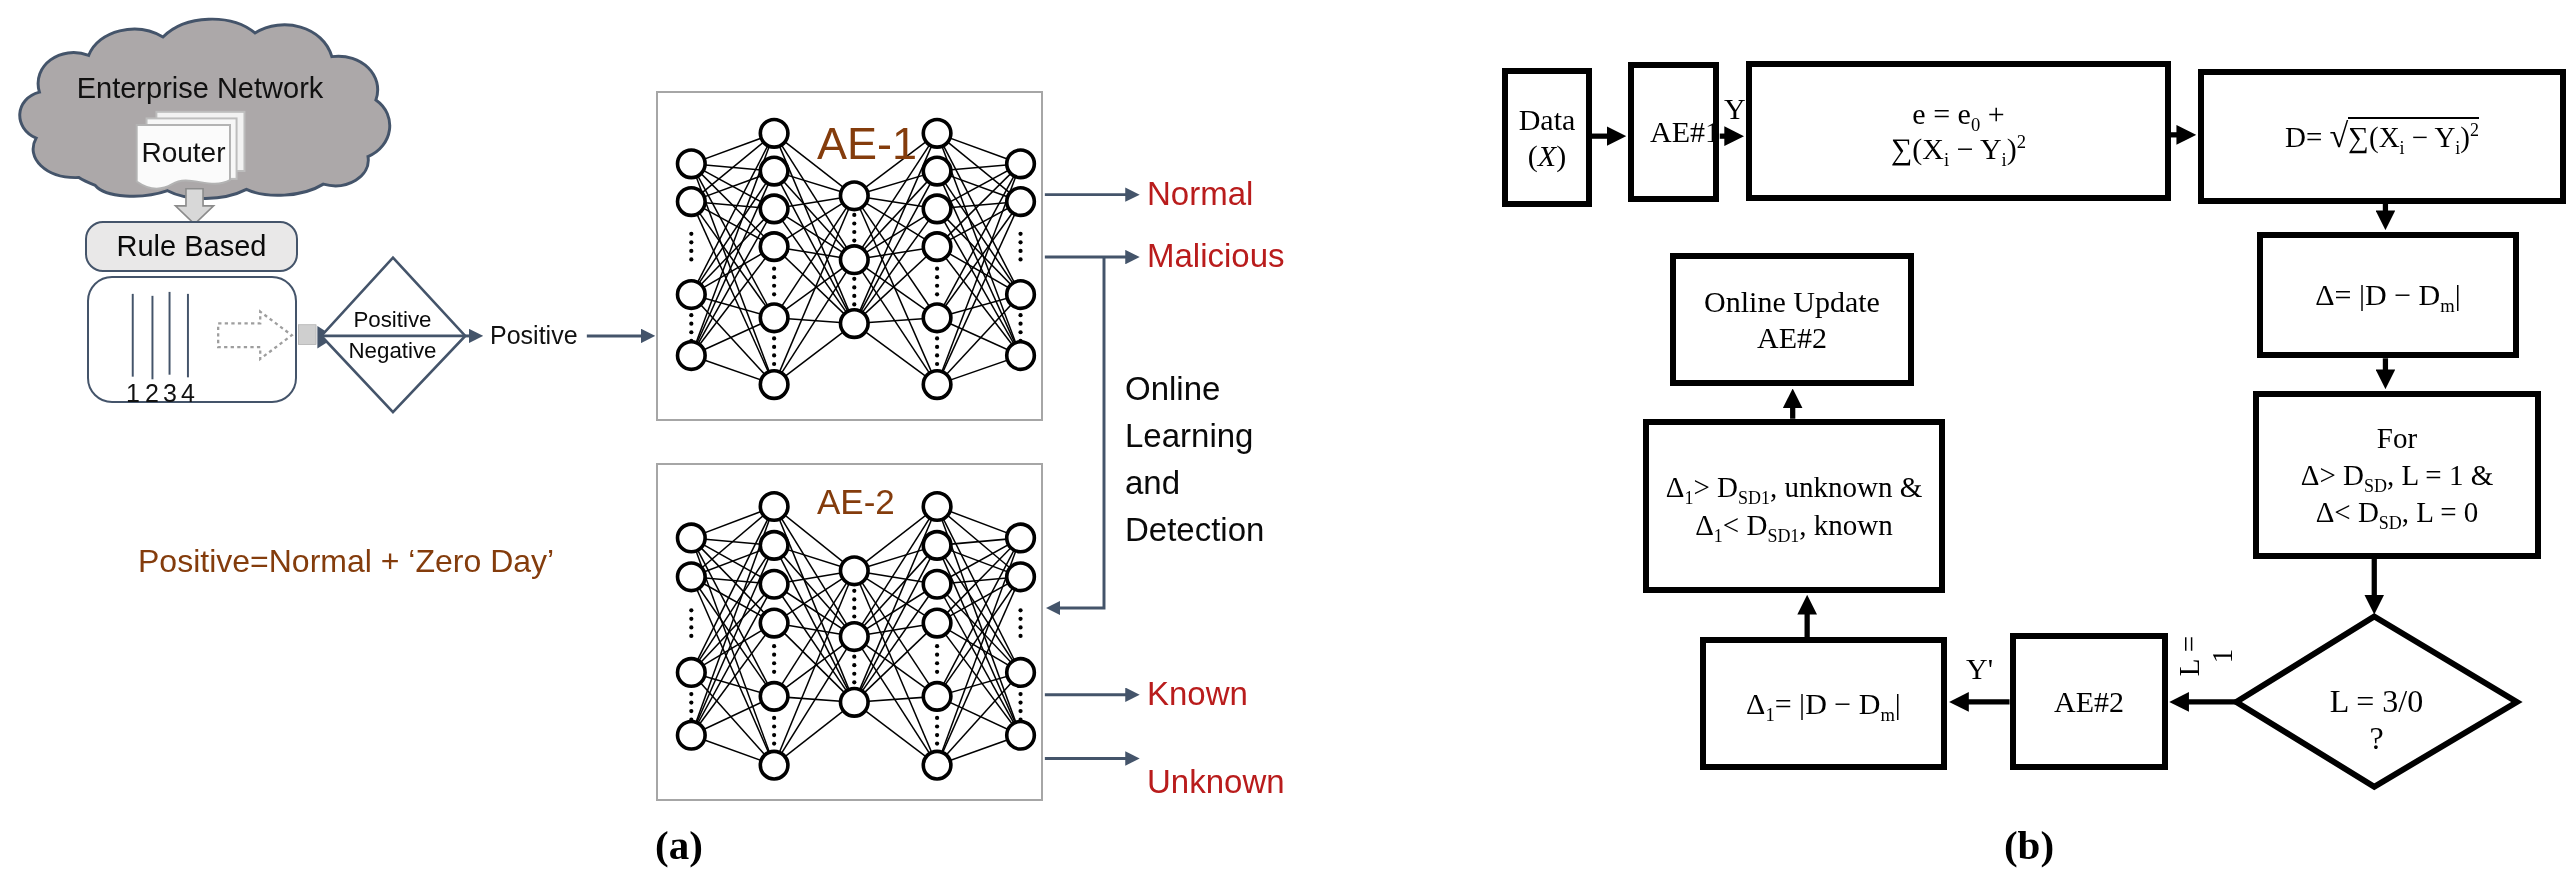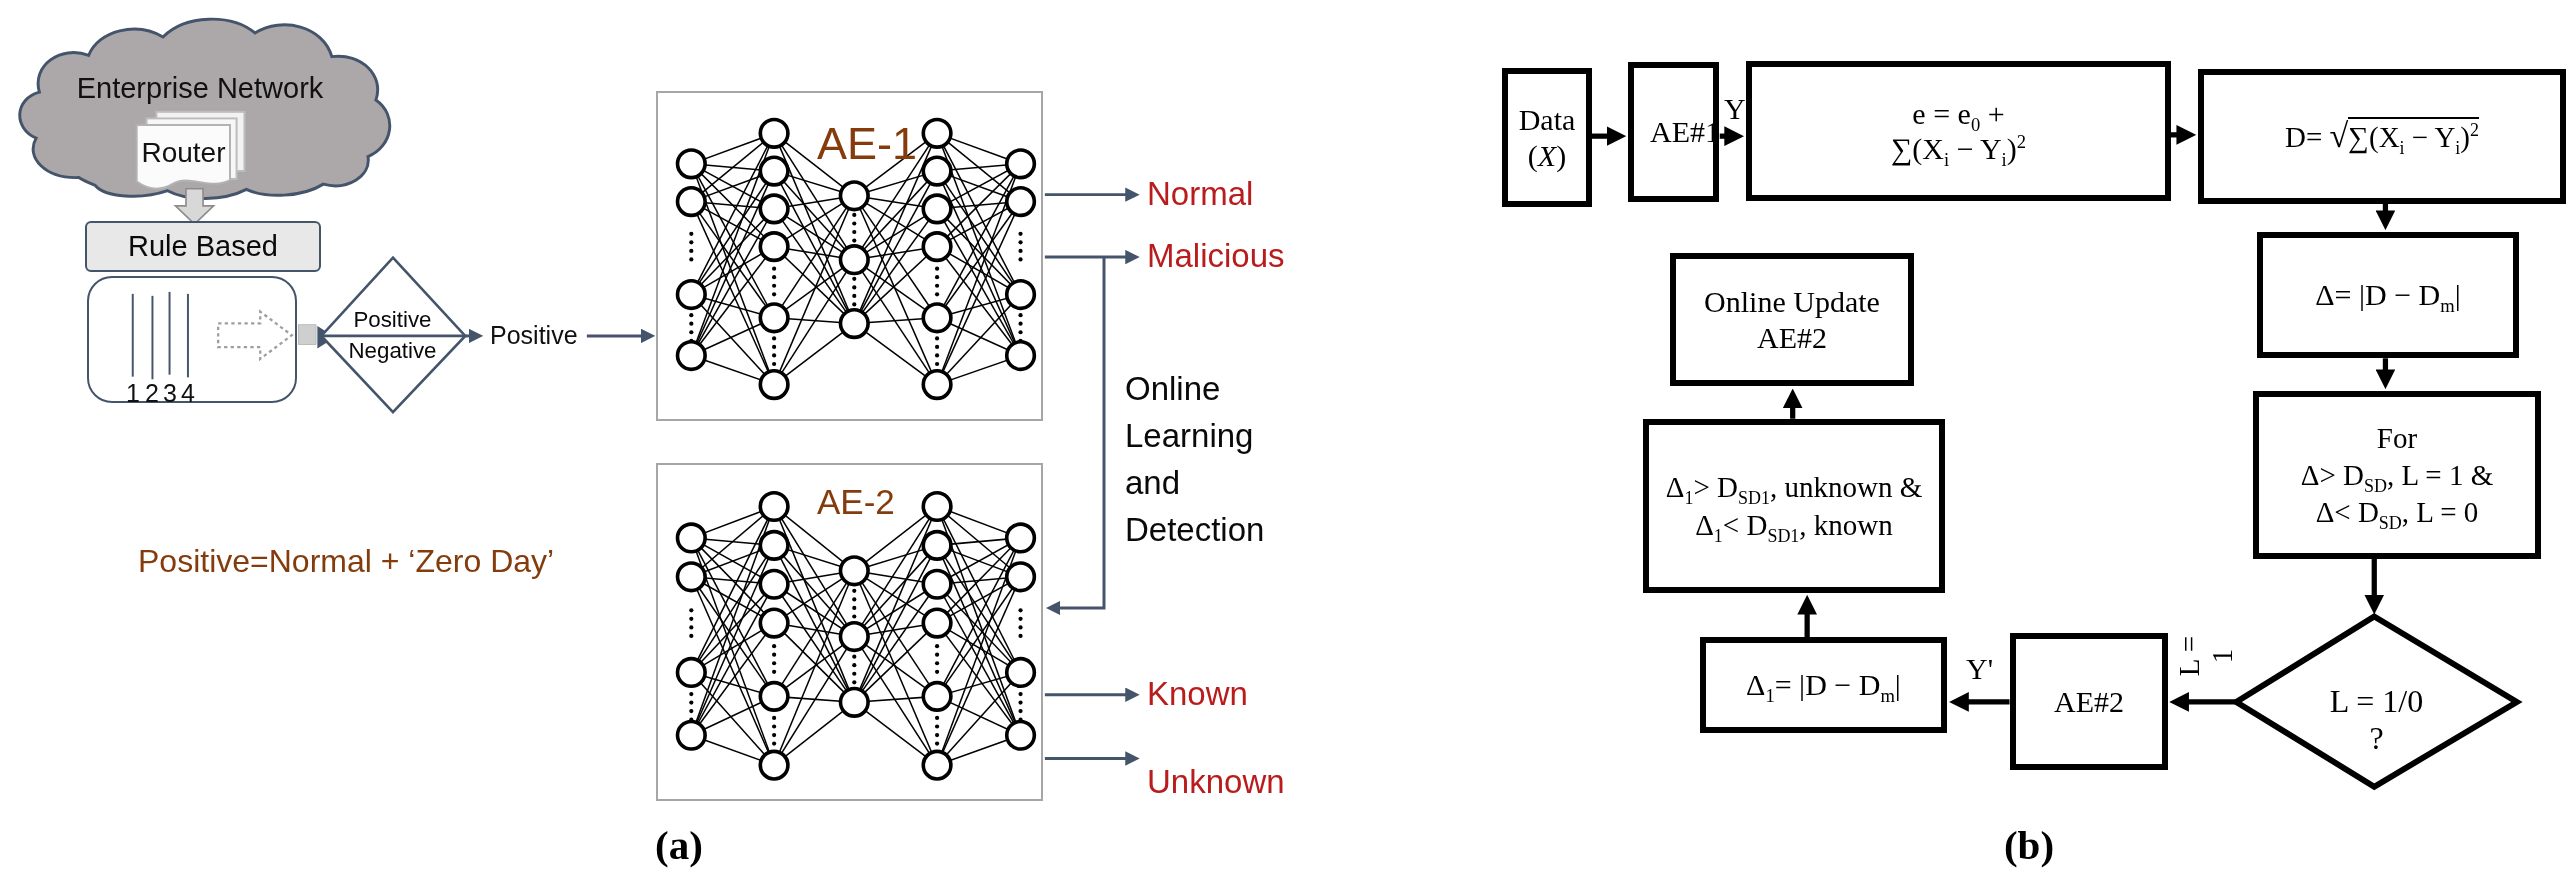--- a/index.html
+++ b/index.html
@@ -391,21 +391,21 @@
       <path d="M3058,1068 H2991" marker-end="url(#mB)"></path>
       <path d="M2750,970 V930" marker-end="url(#mB)"></path>
       <path d="M2728,637 V616" marker-end="url(#mB)"></path>
     </g>
   </svg>
 
   <div class="lbl sans" style="left:62px;top:72px;width:276px;text-align:center;font-size:29px;">Enterprise Network</div>
 
   <div class="abs ctr sans" style="left:137px;top:126px;width:93px;height:53px;font-size:28px;color:#111;">Router</div>
 
-  <div class="rnd ctr sans" style="left:85px;top:221px;width:236px;height:51px;border-radius:6px;background:#E9E8E8;font-size:29px;color:#0a0a0a;">Rule Based</div>
+  <div class="rnd ctr sans" style="left:85px;top:221px;width:213px;height:51px;border-radius:18px;background:#E9E8E8;font-size:29px;color:#0a0a0a;">Rule Based</div>
 
   <div class="rnd" style="left:87px;top:276px;width:210px;height:127px;border-radius:25px;background:transparent;"></div>
 
   <div>
     <span class="lbl sans" style="left:126px;top:379px;font-size:25px;">1</span>
     <span class="lbl sans" style="left:145px;top:379px;font-size:25px;">2</span>
     <span class="lbl sans" style="left:163px;top:379px;font-size:25px;">3</span>
     <span class="lbl sans" style="left:181px;top:379px;font-size:25px;">4</span>
   </div>
 
@@ -464,33 +464,33 @@
     <div>Δ= |D − D<sub>m</sub>|</div>
   </div>
 
   <div class="bbox" style="left:2253px;top:391px;width:288px;height:168px;font-size:29px;line-height:37px;">
     <div>For</div>
     <div>Δ&gt; D<sub>SD</sub>, L = 1 &amp;</div>
     <div>Δ&lt; D<sub>SD</sub>, L = 0</div>
   </div>
 
   <div class="abs serif" style="left:2278px;top:683px;width:197px;text-align:center;font-size:32px;line-height:37px;color:#000;">
-    <div>L = 1/0</div>
+    <div>L = 3/0</div>
     <div>?</div>
   </div>
 
   <div class="abs ctr serif rot" style="left:2176px;top:641px;width:59px;height:30px;font-size:29px;color:#000;">L = 1</div>
 
   <div class="bbox" style="left:2010px;top:633px;width:158px;height:137px;">
     <div>AE#2</div>
   </div>
 
   <div class="lbl serif" style="left:1966px;top:652px;font-size:30px;color:#000;">Y'</div>
 
-  <div class="bbox" style="left:1700px;top:637px;width:247px;height:96px;">
+  <div class="bbox" style="left:1700px;top:637px;width:247px;height:133px;">
     <div>Δ<sub>1</sub>= |D − D<sub>m</sub>|</div>
   </div>
 
   <div class="bbox" style="left:1643px;top:419px;width:302px;height:174px;font-size:29px;line-height:38px;">
     <div>Δ<sub>1</sub>&gt; D<sub>SD1</sub>, unknown &amp;</div>
     <div>Δ<sub>1</sub>&lt; D<sub>SD1</sub>, known</div>
   </div>
 
   <div class="bbox" style="left:1670px;top:253px;width:244px;height:133px;">
     <div>Online Update AE#2</div>

